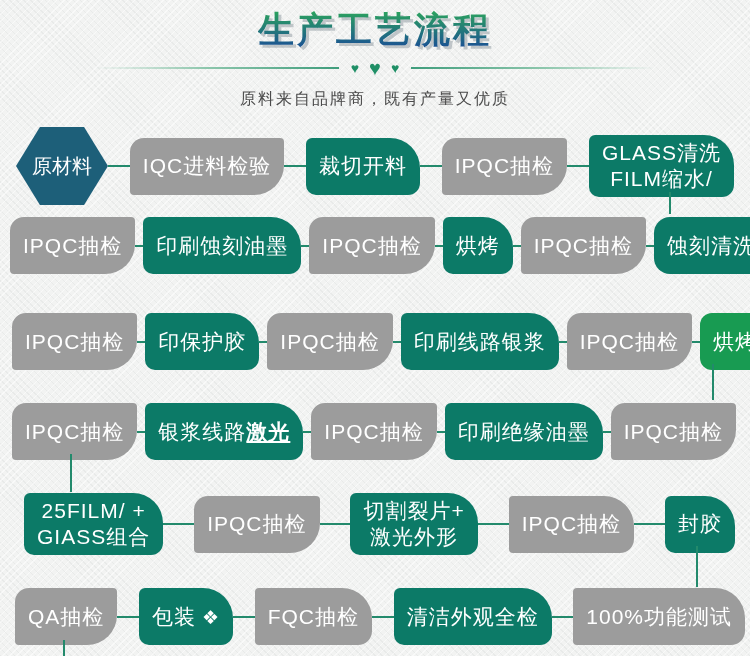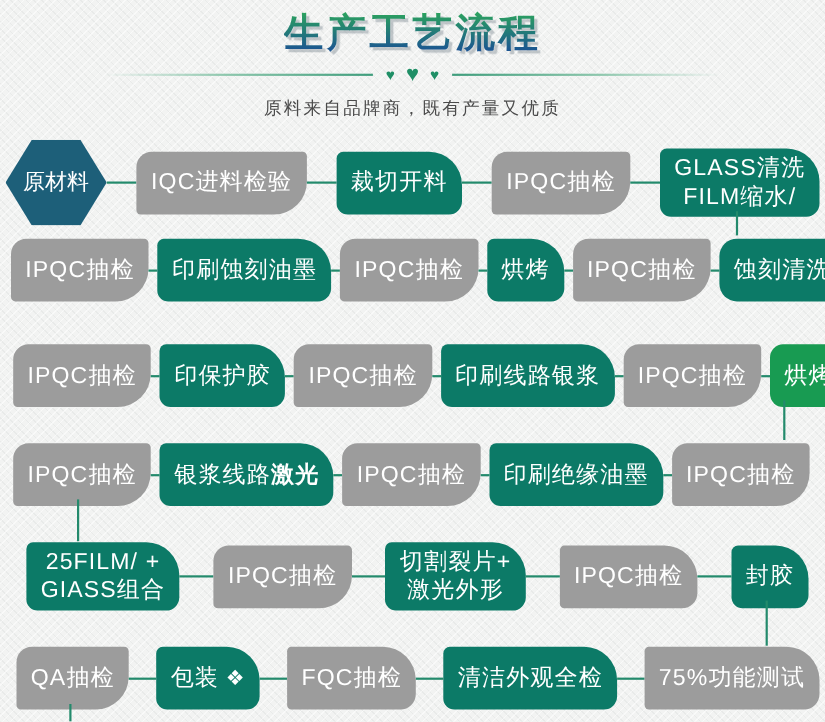--- a/index.html
+++ b/index.html
@@ -21,33 +21,33 @@
   .divider{width:560px;margin:3px auto 0;display:flex;align-items:center;}
   .dline{flex:1;height:2px;}
   .dline.left{background:linear-gradient(90deg,rgba(140,200,172,0),#8ec7ad 45%,#3f9d7c);}
   .dline.right{background:linear-gradient(270deg,rgba(140,200,172,0),#8ec7ad 45%,#3f9d7c);}
   .hearts{display:flex;align-items:center;gap:10px;padding:0 12px;color:var(--heart,#1f8f66);}
   .h-small{font-size:14px;line-height:1;}
   .h-big{font-size:20px;line-height:1;}
   .subtitle{font-size:16px;color:var(--subtitlecolor,#4b4b4b);letter-spacing:2px;margin-top:11px;font-weight:500;}
   #flow{margin-top:17px;}
   .row{display:flex;align-items:center;}
-  .row1{padding:0 5px;margin-top:0;}
+  .row1{padding:0 16px;margin-top:0;}
   .row2{padding:0 5px 0 10px;margin-top:12px;}
   .row3{padding:0 5px 0 12px;margin-top:39px;}
   .row4{padding:0 22px 0 12px;margin-top:33px;}
   .row5{padding:0 15px 0 24px;margin-top:33px;}
   .row6{padding:0 5px 0 15px;margin-top:33px;}
   .box{
     min-height:57px;box-sizing:border-box;flex:0 0 auto;
     display:flex;flex-direction:column;justify-content:center;align-items:center;
     color:#fff;font-size:21px;line-height:26px;padding:5px 13px;
     letter-spacing:1px;text-align:center;white-space:nowrap;
   }
-  .bl b{font-weight:bold;}
+  .bl b{font-weight:bold;text-decoration:underline;}
   .box.gray{background:var(--gray,#9c9c9c);border-radius:14px 4px 30px 4px;text-align:center;}
   .box.gray.alt{border-radius:4px 30px 14px 4px;}
   .box.teal{background:var(--teal,#0c7a67);border-radius:6px 30px 12px 10px;}
   .box.teal.round{border-radius:16px;}
   .box.green{background:var(--green,#189b52);}
   .box.green.round{border-radius:12px;}
   .box.hexagon{
     background:var(--hexbox,#1d5f79);width:92px;min-height:78px;padding:0;
     font-size:20px;letter-spacing:0;border-radius:0;
     clip-path:polygon(26% 0,74% 0,100% 50%,74% 100%,26% 100%,0 50%);
@@ -206,21 +206,21 @@
       <div class="hline"></div>
       <div class="box gray alt">
         <div class="bl">FQC抽检</div>
       </div>
       <div class="hline"></div>
       <div class="box teal">
         <div class="bl">清洁外观全检</div>
       </div>
       <div class="hline"></div>
       <div class="box gray alt">
-        <div class="bl">75%功能测试</div>
+        <div class="bl">100%功能测试</div>
       </div>
     </div>
   </div>
 
 <div class="vc vc1"></div>
 <div class="vc vc2"></div>
 <div class="vc vc3"></div>
 <div class="vc vc4"></div>
 <div class="vc vc5"></div>
 

